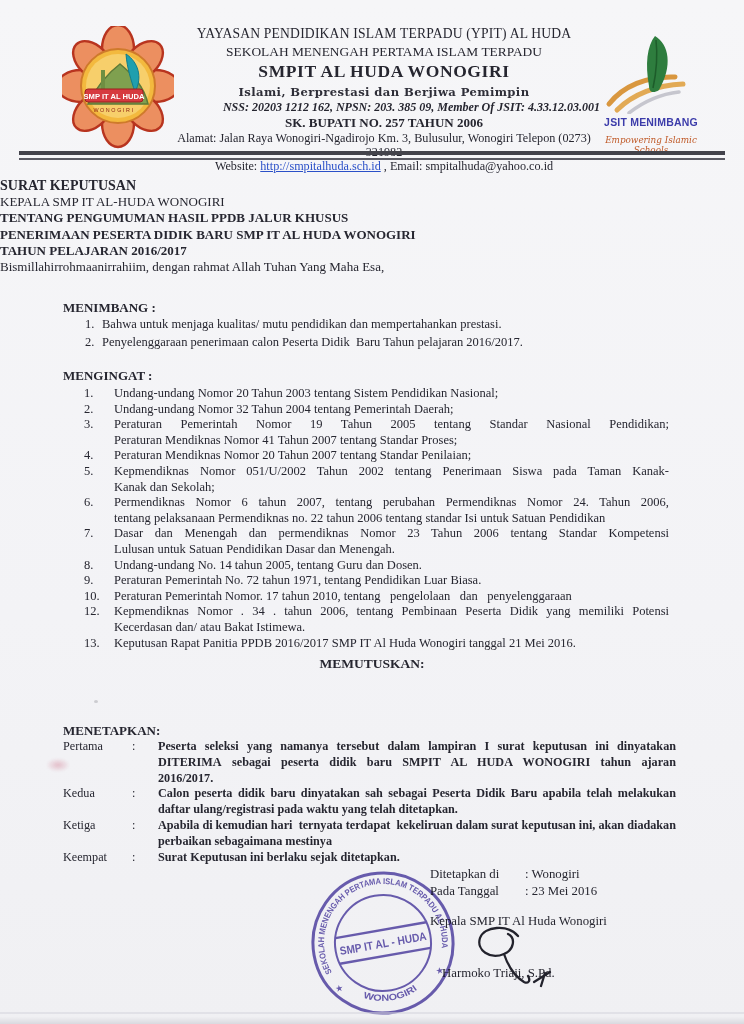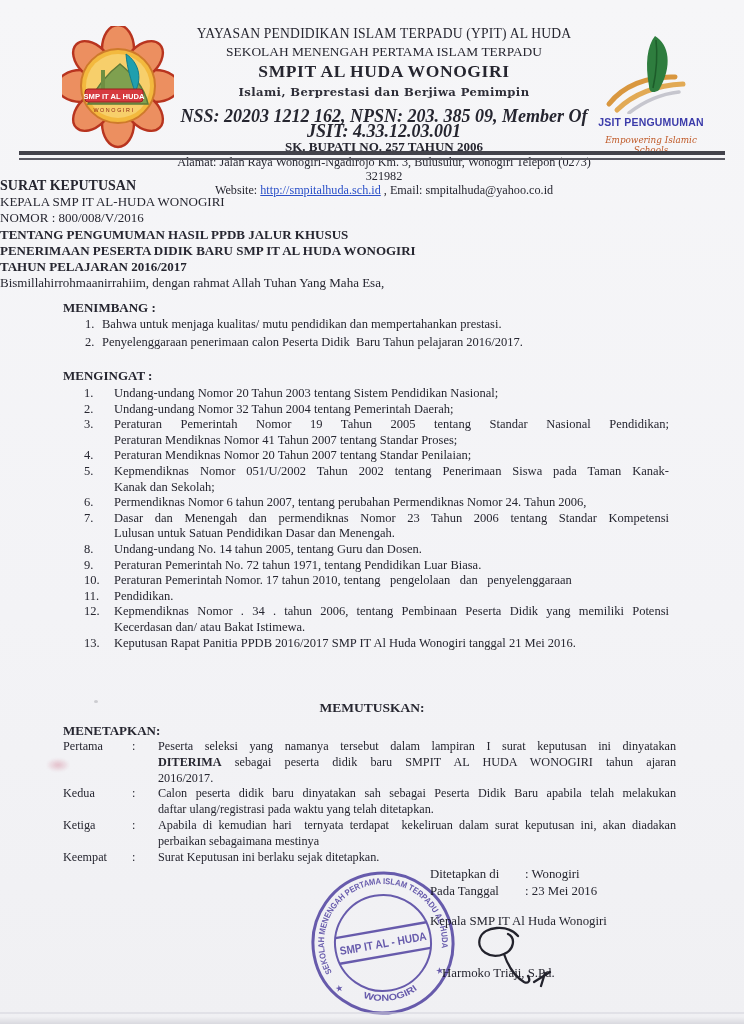--- a/index.html
+++ b/index.html
@@ -12,21 +12,21 @@
   
   .logo-left{position:absolute; left:62px; top:26px; width:112px; height:126px;}
   .logo-right{position:absolute; left:592px; top:32px; width:118px; text-align:center;}
   .jsit-name{font-family:"Liberation Sans",sans-serif; font-weight:bold; font-size:10.5px; color:#3c3caa; letter-spacing:.2px; margin-top:-2px;}
   .jsit-tag{font-family:"DejaVu Serif",serif; font-style:italic; font-size:8.8px; color:#c05a28; margin-top:7px;}
   .head-center{position:absolute; left:168px; top:25px; width:432px; text-align:center;}
   .hc1{font-size:13.6px; line-height:18px; letter-spacing:.2px;}
   .hc2{font-size:13.4px; line-height:17px;}
   .hc-name{font-size:17.5px; font-weight:bold; letter-spacing:.6px; line-height:21px; margin-top:1px;}
   .hc-motto{font-family:"DejaVu Serif",serif; font-weight:bold; font-size:11.6px; line-height:14px; margin-top:3px; letter-spacing:.4px; color:#2e2e38;}
-  .hc-reg{font-weight:bold; font-style:italic; font-size:18px; line-height:15px; margin-top:10px;}
+  .hc-reg{font-weight:bold; font-style:italic; font-size:12px; line-height:15px; margin-top:1px;text-align:right;}
   .hc-decree{font-weight:bold; font-size:13px; line-height:15px;}
   .hc-addr{font-size:12.2px; line-height:14px; margin-top:1px;}
   .hc-web{font-size:12.2px; line-height:14px;}
   .weblink{color:#2b50c8; text-decoration:underline;}
   .rule{position:absolute; left:19px; top:151px; width:706px; height:3px;
         border-top:4px solid #43434b; border-bottom:2px solid #5a5a63;}
   
   .title-block{position:absolute; left:0; top:178px; width:744px; text-align:left; font-size:13px; line-height:16.2px;}
   .tb-b{font-weight:bold;}
   .tb1{font-size:14px;}
@@ -35,27 +35,27 @@
   .menimbang{position:absolute; left:63px; top:299px; width:620px; font-size:12.5px; line-height:17.4px;}
   .mb-row{display:flex;}
   .mb-no{margin-left:22px; width:17px;}
   .mengingat{position:absolute; left:63px; top:367px; width:606px; font-size:12.5px; line-height:15.6px;}
   .mengingat .sec-h{line-height:17px; margin-bottom:2px;}
   .mg-row{display:flex;}
   .mg-no{margin-left:21px; width:30px;}
   .lines{flex:1;}
   .tline{white-space:pre-wrap;}
   .lines .tline:not(:only-child):not(:last-child){text-align:justify; text-align-last:justify;}
-  .memutuskan{position:absolute; left:0; top:700px; width:744px; text-align:center; font-weight:bold; font-size:13.5px;}
+  .memutuskan{position:absolute; left:0; top:656px; width:744px; text-align:center; font-weight:bold; font-size:13.5px;}
   .menetapkan{position:absolute; left:63px; top:722px; width:613px; font-size:12.2px; line-height:15.8px;}
   .menetapkan .sec-h{line-height:17px;}
   .mt-row{display:flex;}
   .term{width:69px;}
   .colon{width:26px;}
-  .rtext{flex:1;}
+  .rtext{flex:1;font-weight:bold;}
   .stretch{text-align:justify; text-align-last:justify;}
   
   .closing{position:absolute; left:430px; top:866px; width:290px; font-size:12.8px; line-height:17px;}
   .cl-row{display:flex;}
   .cl-label{width:95px;}
   .kepala{margin-top:13px;}
   .signer{margin-top:35px; margin-left:12px;}
   .sig-svg{position:absolute; left:462px; top:924px;}
   .stamp{position:absolute; left:298px; top:858px; width:170px; height:170px; opacity:.86; mix-blend-mode:multiply;}
   
@@ -117,31 +117,30 @@
     </div>
 
     <div class="logo-right">
       <svg width="112" height="82" viewBox="0 0 112 82">
         <path d="M 14,72 C 28,54 52,44 80,45" fill="none" stroke="#d9973f" stroke-width="5" stroke-linecap="round"></path>
         <path d="M 22,78 C 38,62 62,53 88,52" fill="none" stroke="#e2aa55" stroke-width="5" stroke-linecap="round"></path>
         <path d="M 34,81 C 48,70 66,62 84,60" fill="none" stroke="#c6c6ce" stroke-width="3.5" stroke-linecap="round"></path>
         <path d="M 60,4 C 74,12 78,34 64,58 C 58,62 54,60 54,54 C 50,32 52,14 60,4 Z" fill="#2e7d3e"></path>
         <path d="M 61,8 C 63,26 61,42 58,56" fill="none" stroke="#1d5c2a" stroke-width="1.5"></path>
       </svg>
-      <div class="jsit-name">JSIT PENGUMUMAN</div>
+      <div class="jsit-name">JSIT MENIMBANG</div>
       <div class="jsit-tag">Empowering Islamic Schools</div>
     </div>
   </header>
 
   <div class="rule"></div>
 
   <section class="title-block">
     <div class="tb-b tb1">SURAT KEPUTUSAN</div>
     <div>KEPALA SMP IT AL-HUDA WONOGIRI</div>
-    <div>NOMOR : 800/008/V/2016</div>
     <div class="tb-b">TENTANG PENGUMUMAN HASIL PPDB JALUR KHUSUS</div>
     <div class="tb-b">PENERIMAAN PESERTA DIDIK BARU SMP IT AL HUDA WONOGIRI</div>
     <div class="tb-b">TAHUN PELAJARAN 2016/2017</div>
     <div>Bismillahirrohmaanirrahiim, dengan rahmat Allah Tuhan Yang Maha Esa,</div>
   </section>
 
   <section class="menimbang">
     <div class="sec-h">MENIMBANG :</div>
     <div>
 
@@ -199,20 +198,21 @@
           <div class="lines">
             <div class="tline">Kepmendiknas Nomor 051/U/2002 Tahun 2002 tentang Penerimaan Siswa pada Taman Kanak-</div>
             <div class="tline">Kanak dan Sekolah;</div>
           </div>
         </div>
 
         <div class="mg-row">
           <div class="mg-no">6.</div>
           <div class="lines">
             <div class="tline">Permendiknas Nomor 6 tahun 2007, tentang perubahan Permendiknas Nomor 24. Tahun 2006,</div>
+            <div class="tline">tentang pelaksanaan Permendiknas no. 22 tahun 2006 tentang standar Isi untuk Satuan Pendidikan</div>
           </div>
         </div>
 
         <div class="mg-row">
           <div class="mg-no">7.</div>
           <div class="lines">
             <div class="tline">Dasar dan Menengah dan permendiknas Nomor 23 Tahun 2006 tentang Standar Kompetensi</div>
             <div class="tline">Lulusan untuk Satuan Pendidikan Dasar dan Menengah.</div>
           </div>
         </div>
@@ -231,26 +231,20 @@
           </div>
         </div>
 
         <div class="mg-row">
           <div class="mg-no">10.</div>
           <div class="lines">
             <div class="tline">Peraturan Pemerintah Nomor. 17 tahun 2010, tentang   pengelolaan   dan   penyelenggaraan</div>
           </div>
         </div>
 
-        <div class="mg-row">
-          <div class="mg-no">11.</div>
-          <div class="lines">
-            <div class="tline">Pendidikan.</div>
-          </div>
-        </div>
 
         <div class="mg-row">
           <div class="mg-no">12.</div>
           <div class="lines">
             <div class="tline">Kepmendiknas Nomor . 34 . tahun 2006, tentang Pembinaan Peserta Didik yang memiliki Potensi</div>
             <div class="tline">Kecerdasan dan/ atau Bakat Istimewa.</div>
           </div>
         </div>
 
         <div class="mg-row">

